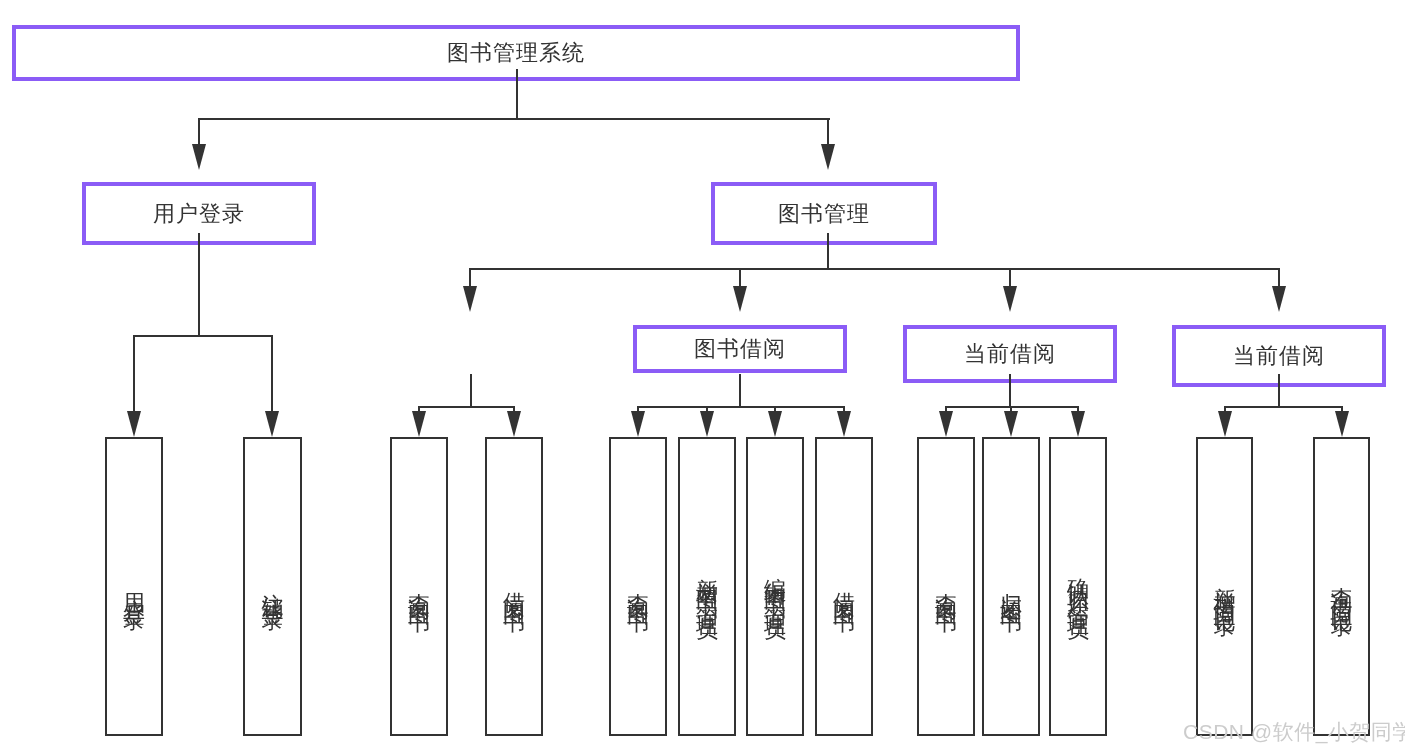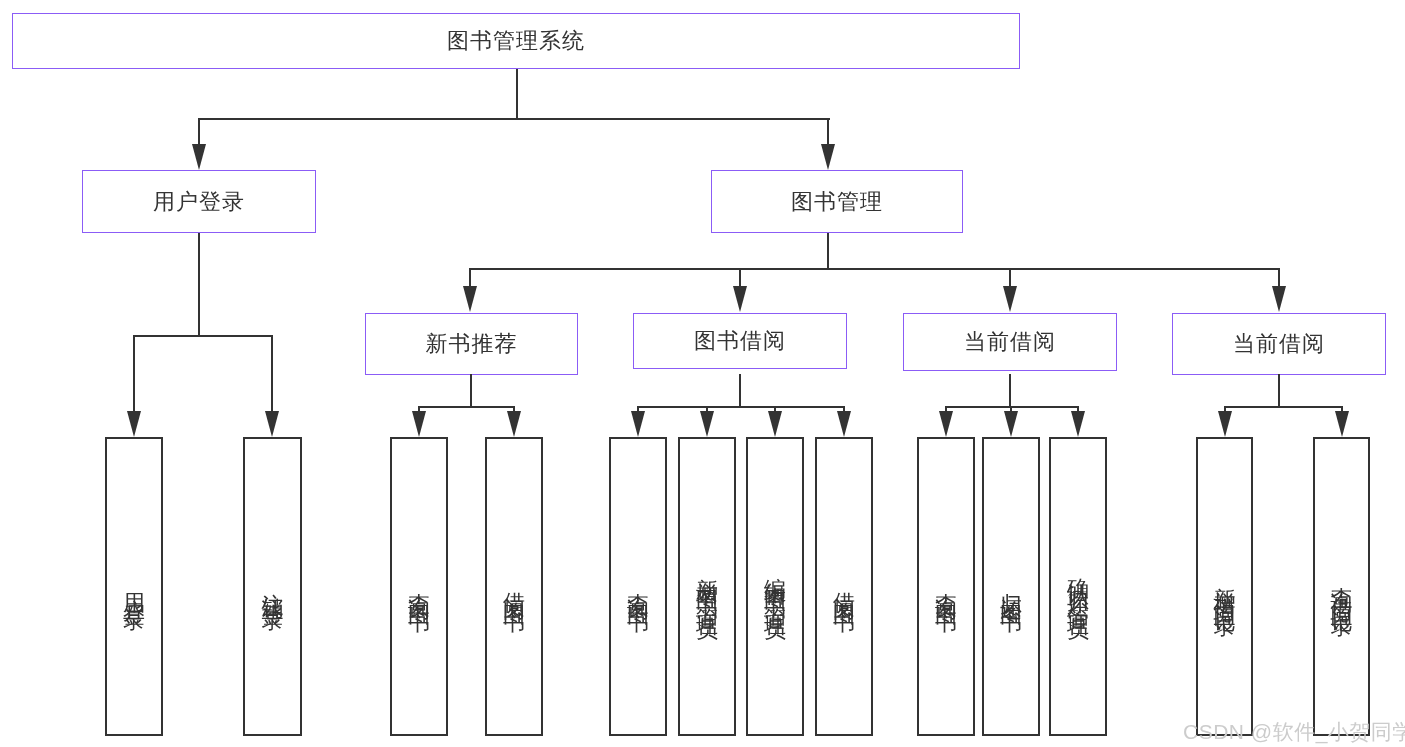--- a/index.html
+++ b/index.html
@@ -6,27 +6,28 @@
   #stage{
     position:relative;
     width:1405px;height:747px;
     background:#ffffff;
     font-family:"Liberation Sans", sans-serif;
     color:#333333;
     overflow:hidden;
   }
   .box{
     position:absolute;
-    border:1px solid #8b5cf6;
+    border:4px solid #8b5cf6;
     box-sizing:border-box;
     background:#ffffff;
     display:flex;align-items:center;justify-content:center;
     font-size:22px;
     letter-spacing:1px;
     color:#333333;
+    margin-top:12px;
   }
   .vbox{
     position:absolute;
     border:2px solid #333333;
     box-sizing:border-box;
     background:#ffffff;
     display:flex;align-items:center;justify-content:center;
     font-size:22px;
     color:#333333;
   }
@@ -67,21 +68,21 @@
   <div class="vline" style="left:516px;top:69px;height:51px;"></div>
   <div class="hline" style="left:198px;top:118px;width:632px;"></div>
   <div class="vline" style="left:198px;top:118px;height:30px;"></div>
   <div class="arrow" style="left:192px;top:144px;"></div>
   <div class="vline" style="left:827px;top:118px;height:30px;"></div>
   <div class="arrow" style="left:821px;top:144px;"></div>
 
   <div class="box" style="left:82px;top:170px;width:234px;height:63px;">
     <span>用户登录</span>
   </div>
-  <div class="box" style="left:711px;top:170px;width:252px;height:63px;text-align:right;">
+  <div class="box" style="left:711px;top:170px;width:226px;height:63px;text-align:right;">
     <span>图书管理</span>
   </div>
 
   <div class="vline" style="left:198px;top:233px;height:104px;"></div>
   <div class="hline" style="left:133px;top:335px;width:140px;"></div>
   <div class="vline" style="left:133px;top:335px;height:80px;"></div>
   <div class="arrow" style="left:127px;top:411px;"></div>
   <div class="vline" style="left:271px;top:335px;height:80px;"></div>
   <div class="arrow" style="left:265px;top:411px;"></div>
 
@@ -89,24 +90,21 @@
   <div class="hline" style="left:469px;top:268px;width:811px;"></div>
   <div class="vline" style="left:469px;top:268px;height:24px;"></div>
   <div class="arrow" style="left:463px;top:286px;"></div>
   <div class="vline" style="left:739px;top:268px;height:24px;"></div>
   <div class="arrow" style="left:733px;top:286px;"></div>
   <div class="vline" style="left:1009px;top:268px;height:24px;"></div>
   <div class="arrow" style="left:1003px;top:286px;"></div>
   <div class="vline" style="left:1278px;top:268px;height:24px;"></div>
   <div class="arrow" style="left:1272px;top:286px;"></div>
 
-  <div class="box" style="left:365px;top:313px;width:213px;height:62px;">
-    <span>新书推荐</span>
-  </div>
-  <div class="box" style="left:633px;top:313px;width:214px;height:56px;">
+  <div class="box" style="left:633px;top:313px;width:214px;height:48px;">
     <span>图书借阅</span>
   </div>
   <div class="box" style="left:903px;top:313px;width:214px;height:58px;">
     <span>当前借阅</span>
   </div>
   <div class="box" style="left:1172px;top:313px;width:214px;height:62px;">
     <span>当前借阅</span>
   </div>
 
   <div class="vline" style="left:470px;top:374px;height:34px;"></div>

